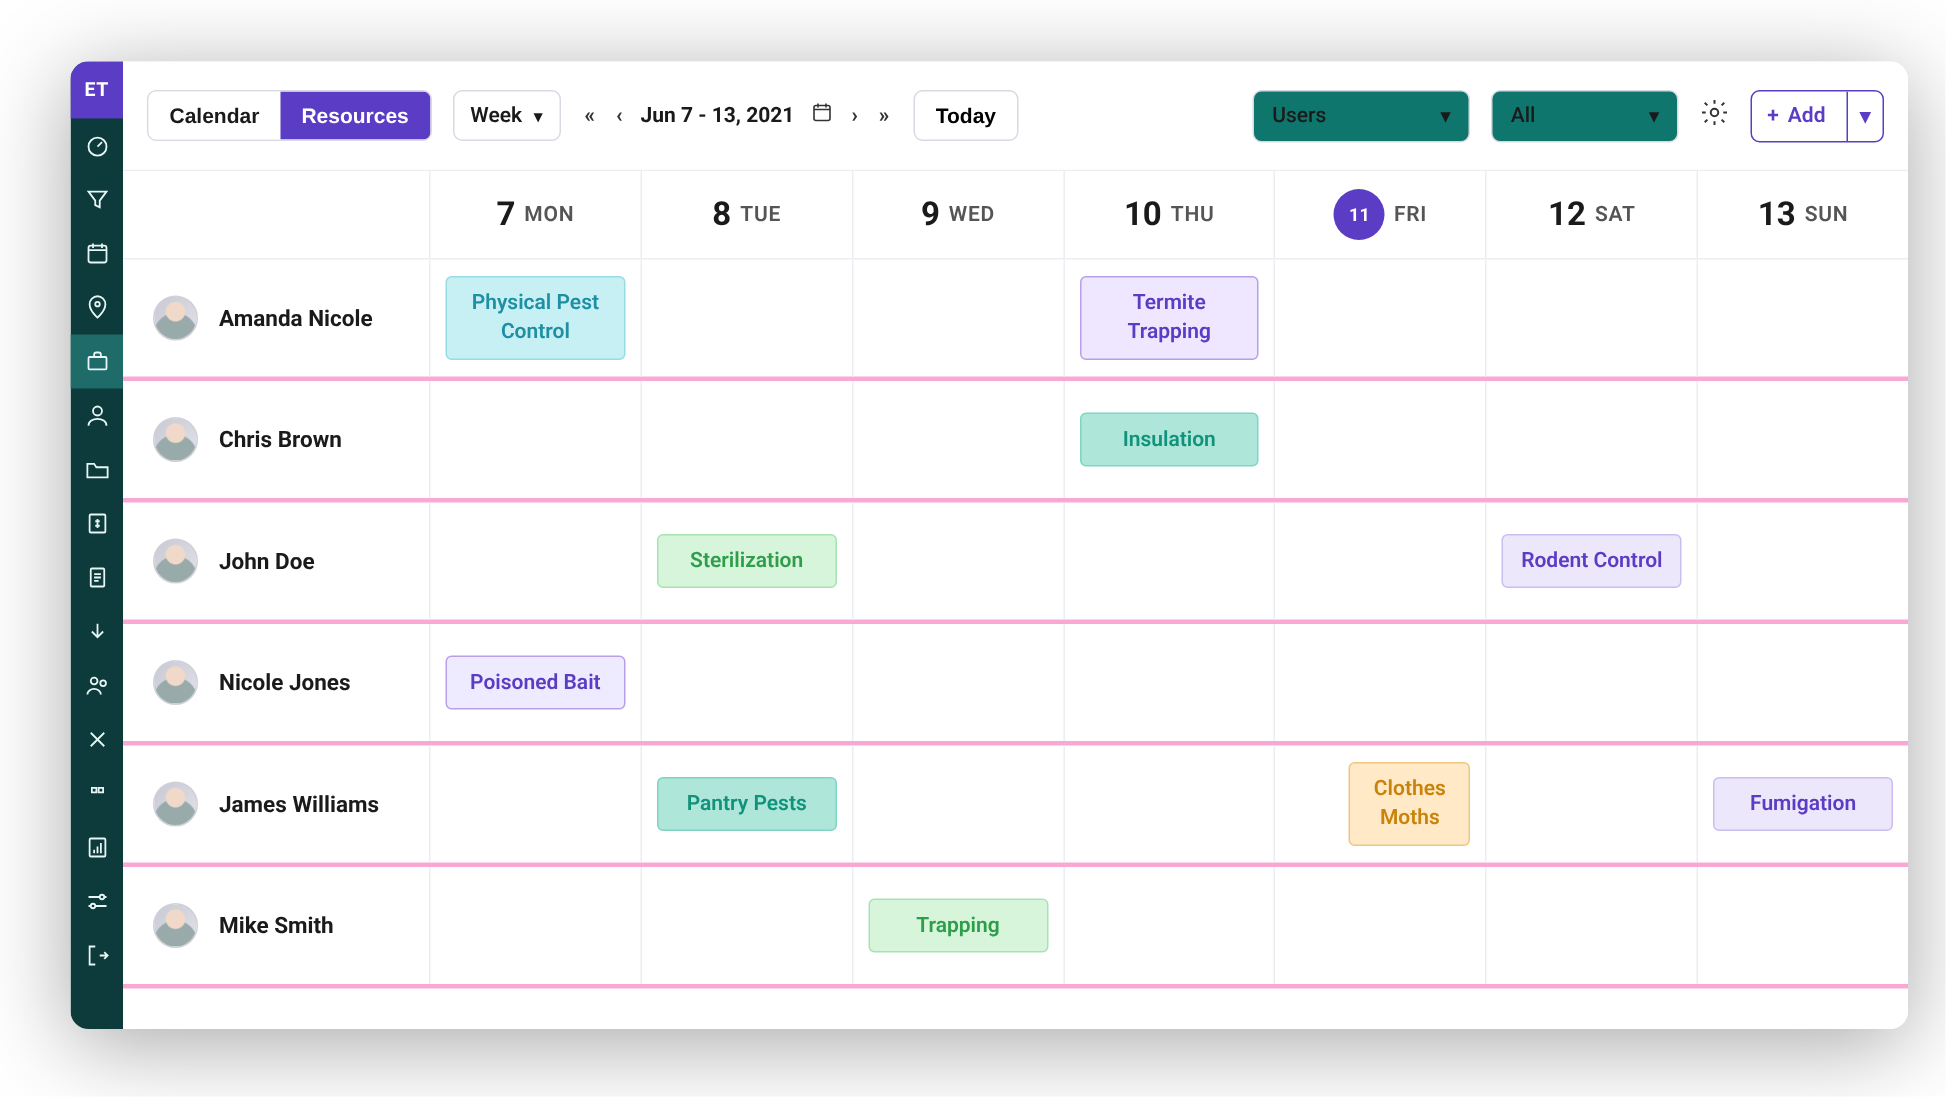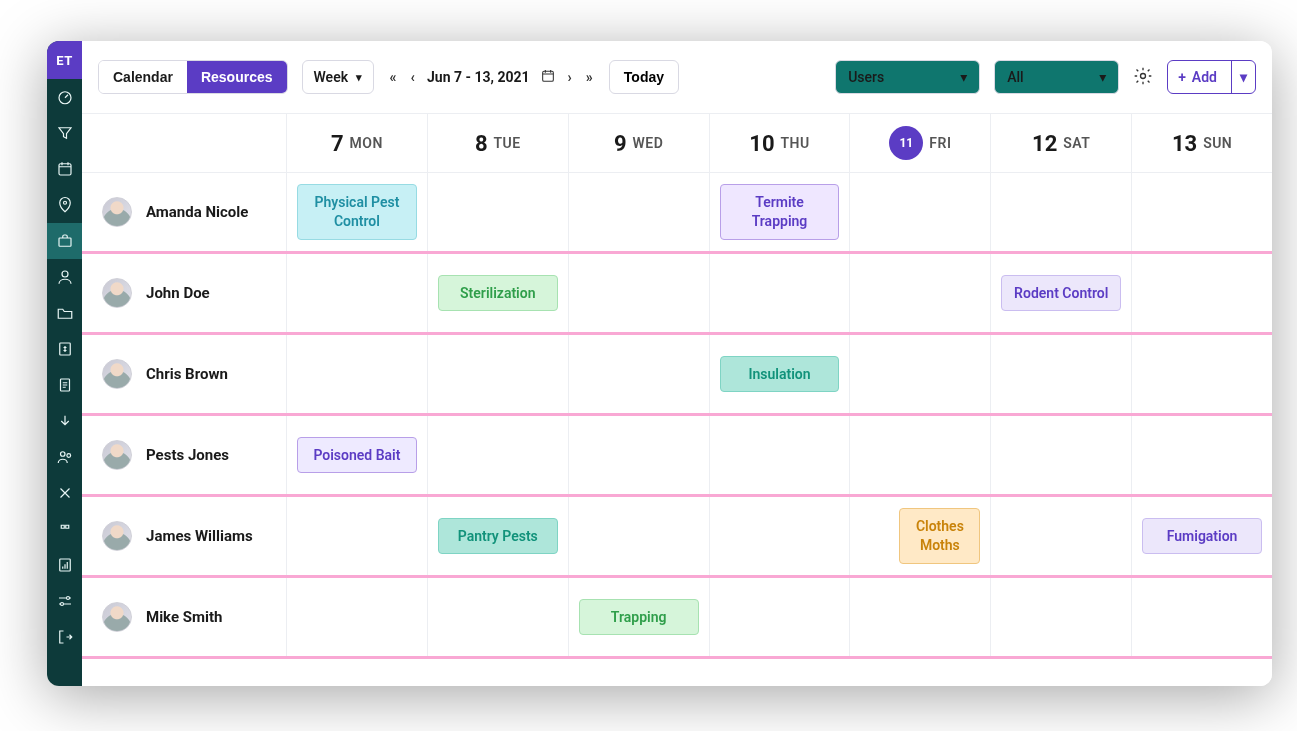--- a/index.html
+++ b/index.html
@@ -449,53 +449,53 @@
             <div class="day-cell">
               <div class="event ev-purple">Termite Trapping</div>
             </div>
             <div class="day-cell"></div>
             <div class="day-cell"></div>
             <div class="day-cell"></div>
           </div>
           <div class="row">
             <div class="resource-cell">
               <div class="avatar"></div>
-              <span>John Doe</span>
-            </div>
-            <div class="day-cell"></div>
-            <div class="day-cell">
-              <div class="event ev-green">Sterilization</div>
-            </div>
-            <div class="day-cell"></div>
-            <div class="day-cell"></div>
-            <div class="day-cell"></div>
-            <div class="day-cell">
-              <div class="event ev-lav">Rodent Control</div>
-            </div>
+              <span>Chris Brown</span>
+            </div>
+            <div class="day-cell"></div>
+            <div class="day-cell"></div>
+            <div class="day-cell"></div>
+            <div class="day-cell">
+              <div class="event ev-teal">Insulation</div>
+            </div>
+            <div class="day-cell"></div>
+            <div class="day-cell"></div>
             <div class="day-cell"></div>
           </div>
           <div class="row">
             <div class="resource-cell">
               <div class="avatar"></div>
-              <span>Chris Brown</span>
-            </div>
-            <div class="day-cell"></div>
-            <div class="day-cell"></div>
-            <div class="day-cell"></div>
-            <div class="day-cell">
-              <div class="event ev-teal">Insulation</div>
-            </div>
-            <div class="day-cell"></div>
-            <div class="day-cell"></div>
+              <span>John Doe</span>
+            </div>
+            <div class="day-cell"></div>
+            <div class="day-cell">
+              <div class="event ev-green">Sterilization</div>
+            </div>
+            <div class="day-cell"></div>
+            <div class="day-cell"></div>
+            <div class="day-cell"></div>
+            <div class="day-cell">
+              <div class="event ev-lav">Rodent Control</div>
+            </div>
             <div class="day-cell"></div>
           </div>
           <div class="row">
             <div class="resource-cell">
               <div class="avatar"></div>
-              <span>Pests Jones</span>
+              <span>Nicole Jones</span>
             </div>
             <div class="day-cell">
               <div class="event ev-purpleOutline">Poisoned Bait</div>
             </div>
             <div class="day-cell"></div>
             <div class="day-cell"></div>
             <div class="day-cell"></div>
             <div class="day-cell"></div>
             <div class="day-cell"></div>
             <div class="day-cell"></div>

